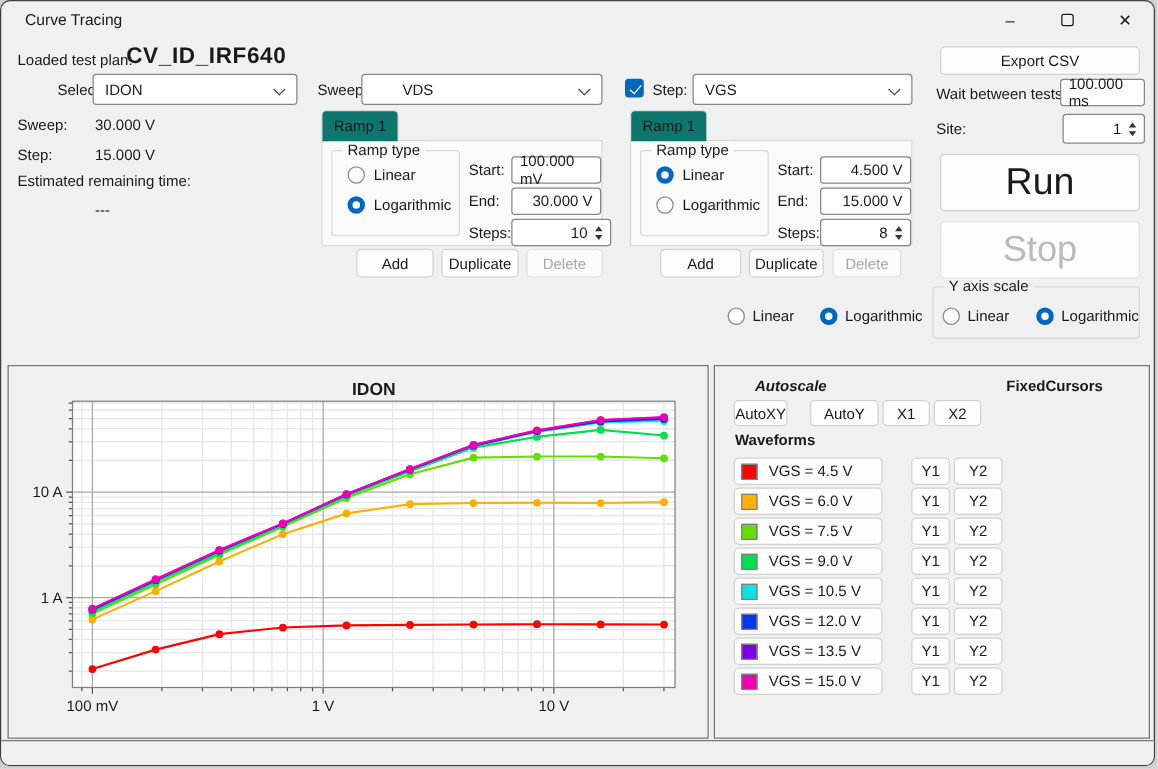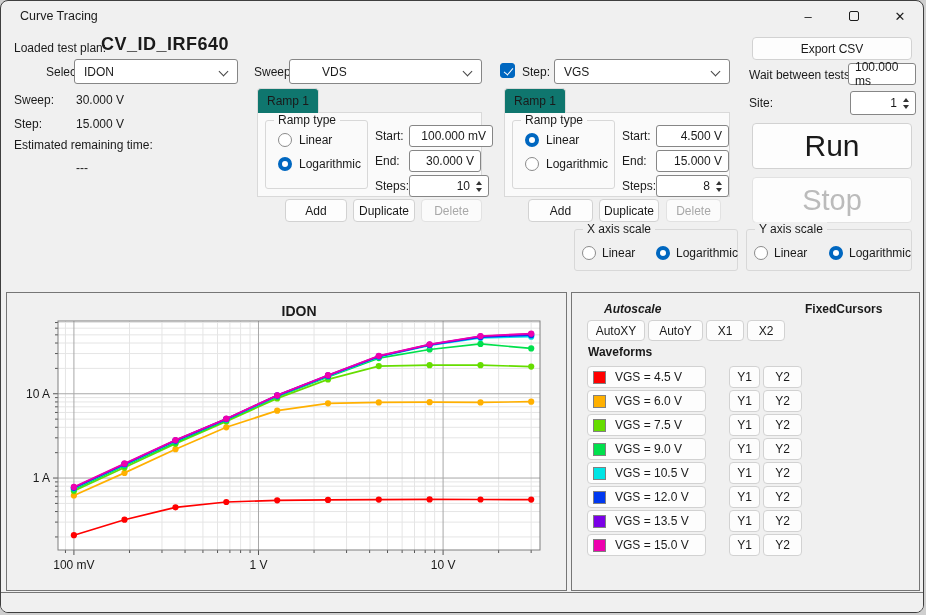--- a/index.html
+++ b/index.html
@@ -101,21 +101,21 @@
   </div>
   <div class="tabpanel" style="left:256px;top:111px;width:225px;height:85px;"></div>
   <div class="groupbox gb-tab" style="left:264px;top:119px;width:103px;height:69px;">
     <span class="gb-label">Ramp type</span>
   </div>
   <span class="radio" style="left:277px;top:132px;"></span>
   <div class="lbl" style="left:298px;top:132px;">Linear</div>
   <span class="radio on" style="left:277px;top:156px;"></span>
   <div class="lbl" style="left:298px;top:156px;">Logarithmic</div>
   <div class="lbl" style="left:374px;top:128px;">Start:</div>
-  <div class="input" style="left:408px;top:124px;width:84px;height:22px;">
+  <div class="input" style="left:408px;top:124px;width:72px;height:22px;">
       <span>100.000 mV</span>
     </div>
   <div class="lbl" style="left:374px;top:153px;">End:</div>
   <div class="input" style="left:408px;top:149px;width:72px;height:22px;">
       <span>30.000 V</span>
     </div>
   <div class="lbl" style="left:374px;top:178px;">Steps:</div>
   <div class="input spin-host" style="left:408px;top:174px;width:80px;height:22px;">
     <span>10</span>
     <span class="spin">
@@ -173,23 +173,20 @@
   <div class="input spin-host" style="left:849px;top:90px;width:66px;height:24px;">
     <span>1</span>
     <span class="spin">
         <span class="tri-up"></span>
         <span class="tri-dn"></span>
       </span>
   </div>
   <div class="btn bigrun" style="left:751px;top:122px;width:160px;height:46px;">Run</div>
   <div class="btn bigstop" style="left:751px;top:176px;width:160px;height:46px;border-color:#e2e2e2;">Stop</div>
 
-  <div class="groupbox gb-main" style="left:573px;top:228px;width:164px;height:42px;">
-    <span class="gb-label">X axis scale</span>
-  </div>
   <span class="radio" style="left:581px;top:245px;"></span>
   <div class="lbl" style="left:601px;top:245px;">Linear</div>
   <span class="radio on" style="left:655px;top:245px;"></span>
   <div class="lbl" style="left:675px;top:245px;">Logarithmic</div>
 
   <div class="groupbox gb-main" style="left:745px;top:228px;width:166px;height:42px;">
     <span class="gb-label">Y axis scale</span>
   </div>
   <span class="radio" style="left:753px;top:245px;"></span>
   <div class="lbl" style="left:773px;top:245px;">Linear</div>
@@ -385,21 +382,21 @@
         <text x="251.49613850437638" y="276" text-anchor="middle" class="ticklbl">1 V</text>
         <text x="436.08341108595005" y="276" text-anchor="middle" class="ticklbl">10 V</text>
         <text x="43" y="189.03729858795714" text-anchor="end" class="ticklbl">1 A</text>
         <text x="43" y="104.75920489366021" text-anchor="end" class="ticklbl">10 A</text>
       </svg>
   </div>
 
   <div class="panel" style="left:570px;top:291px;width:349px;height:299px;">
     <div class="lbl bold" style="left:32px;top:9px;font-style:italic;">Autoscale</div>
     <div class="lbl bold" style="left:233px;top:9px;">FixedCursors</div>
-    <div class="btn" style="left:15px;top:27px;width:58px;height:21px;">AutoXY</div>
+    <div class="btn" style="left:15px;top:27px;width:43px;height:21px;">AutoXY</div>
     <div class="btn" style="left:76px;top:27px;width:55px;height:21px;">AutoY</div>
     <div class="btn" style="left:134px;top:27px;width:38px;height:21px;">X1</div>
     <div class="btn" style="left:175px;top:27px;width:38px;height:21px;">X2</div>
     <div class="lbl bold" style="left:16px;top:52px;">Waveforms</div>
     <div class="wf-list">
         <div class="wf-row">
           <div class="btn wf-name">
             <span class="swatch" style="background: rgb(255, 0, 0);"></span>
             <span class="wf-lbl">VGS = 4.5 V</span>
           </div>

